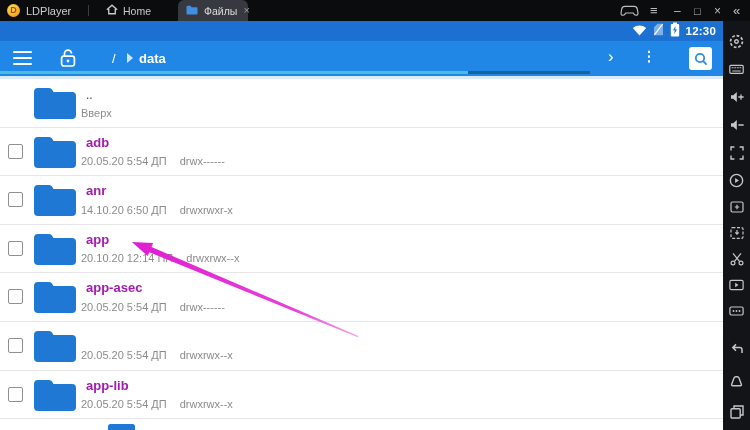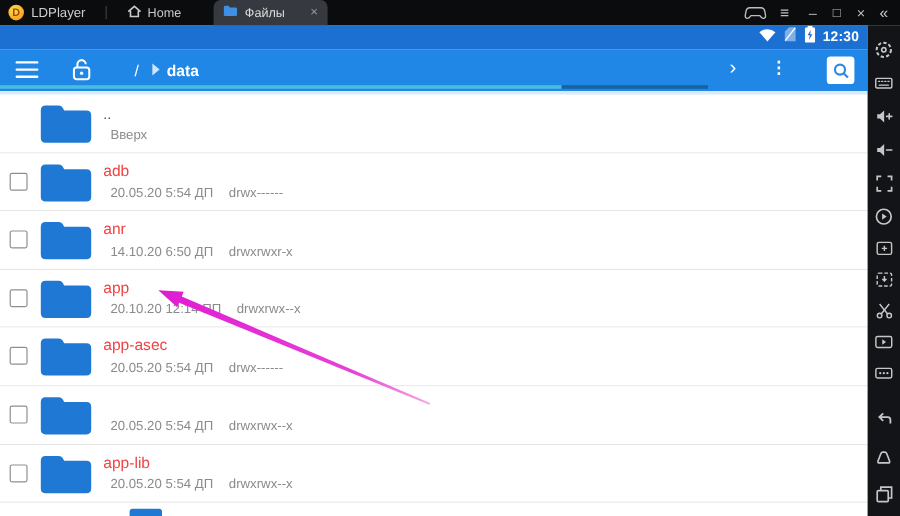--- a/index.html
+++ b/index.html
@@ -8,21 +8,21 @@
 
   
   .titlebar { position:absolute; left:0; top:0; width:750px; height:21px; background:#0b0c0e; z-index:30; }
   .logo { position:absolute; left:7px; top:4px; width:13px; height:13px; border-radius:50%;
           background:radial-gradient(circle at 38% 32%, #ffe14d, #f6a41f 70%, #e88a0f);
           color:#a34a08; font-size:9px; font-weight:bold; text-align:center; line-height:13px; }
   .app-title { position:absolute; left:26px; top:5px; color:#cfcfcf; font-size:11px; }
   .tb-divider { position:absolute; left:88px; top:5px; width:1px; height:11px; background:#3d3d3d; }
   .tab-home { position:absolute; left:100px; top:0; height:21px; display:flex; align-items:center; gap:5px;
               color:#c9c9c9; font-size:10.5px; padding:0 6px; cursor:pointer; }
-  .tab-files { position:absolute; left:178px; top:0; width:95px; height:21px; background:#36393f;
+  .tab-files { position:absolute; left:178px; top:0; width:70px; height:21px; background:#36393f;
                border-radius:6px 6px 0 0; display:flex; align-items:center; gap:6px; padding:0 8px;
                color:#dcdcdc; font-size:10.5px; cursor:pointer; }
   .tab-files .tab-close { margin-left:auto; color:#9a9a9a; font-size:11px; line-height:11px; cursor:pointer; }
   .winctl { position:absolute; top:0; height:21px; display:flex; align-items:center; color:#bdbdbd; cursor:pointer; }
   .wc-menu { left:650px; font-size:13px; }
   .wc-min  { left:674px; font-size:12px; }
   .wc-max  { left:694px; font-size:11px; }
   .wc-close{ left:714px; font-size:12px; }
   .wc-collapse { left:733px; font-size:13px; color:#c6c6c6; }
   .wc-gamepad { left:620px; }
@@ -50,22 +50,22 @@
   .scroll-track { position:absolute; left:0; top:30px; width:468px; height:3px; background:#47bedd; }
   .scroll-thumb { position:absolute; left:468px; top:30px; width:122px; height:3px; background:#15639f; cursor:pointer; }
   .pale-strip { position:absolute; left:0; top:76px; width:723px; height:3px; background:#d9ebfa; }
 
   
   .filelist { position:absolute; left:0; top:79px; width:723px; height:351px; background:#fff; }
   .frow { position:relative; height:48.6px; border-bottom:1px solid #e6e6e6; cursor:pointer; background:#fff; }
   .frow .cb { position:absolute; left:8px; top:16px; width:15px; height:15px; border:1.6px solid #8f8f8f;
               border-radius:2px; background:#fff; cursor:pointer; }
   .frow .foldr { position:absolute; left:32px; top:6px; }
-  .frow .fname { position:absolute; left:86px; top:7px; font-size:13px; font-weight:normal; color:#ef4444; }
-  .frow .fsub { position:absolute; left:92px; top:27.5px; font-size:11px; color:#8b8b8b; }
+  .frow .fname { position:absolute; left:86px; top:7px; font-size:13px; font-weight:bold; color:#a21caf; }
+  .frow .fsub { position:absolute; left:81px; top:27.5px; font-size:11px; color:#8b8b8b; }
   .frow .fsub .perms { margin-left:13px; }
   .frow-up .fname { font-weight:normal; font-size:12px; top:9px; color:#4a4a4a; }
   .partial-tab { position:absolute; left:108px; top:5px; width:27px; height:10px;
                  background:#1e78d4; border-radius:2.5px 2.5px 0 0; }
 
   
   .sidebar { position:absolute; left:723px; top:21px; width:27px; height:409px; background:#131418; z-index:29; }
   .sic { position:absolute; left:0; width:27px; height:24px; display:flex; align-items:center;
          justify-content:center; cursor:pointer; }
   .sic svg { display:block; }

